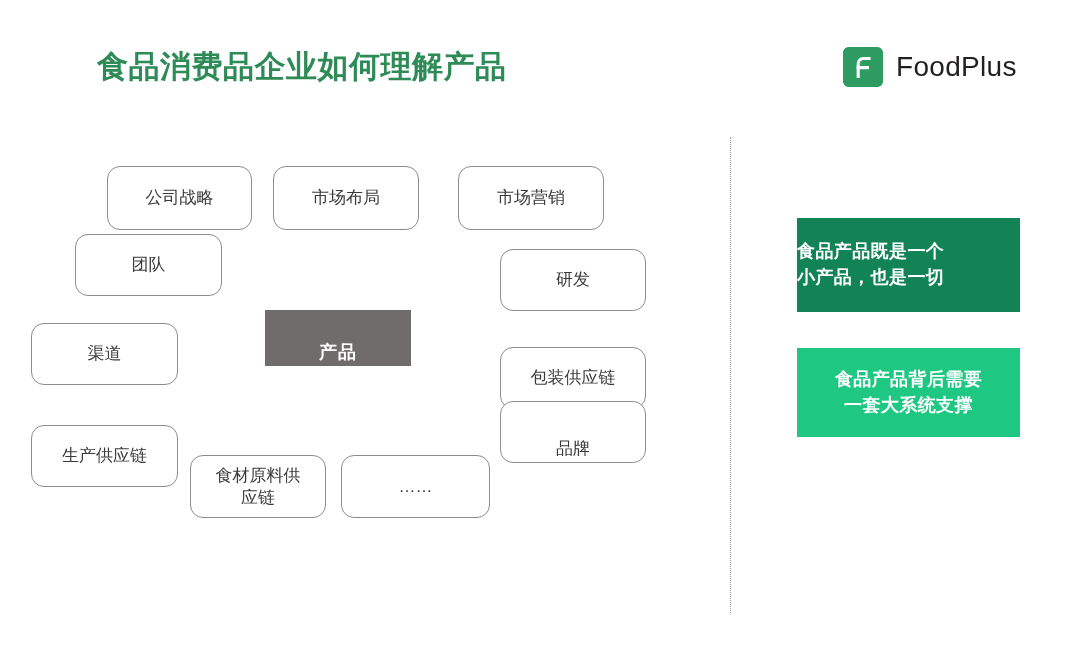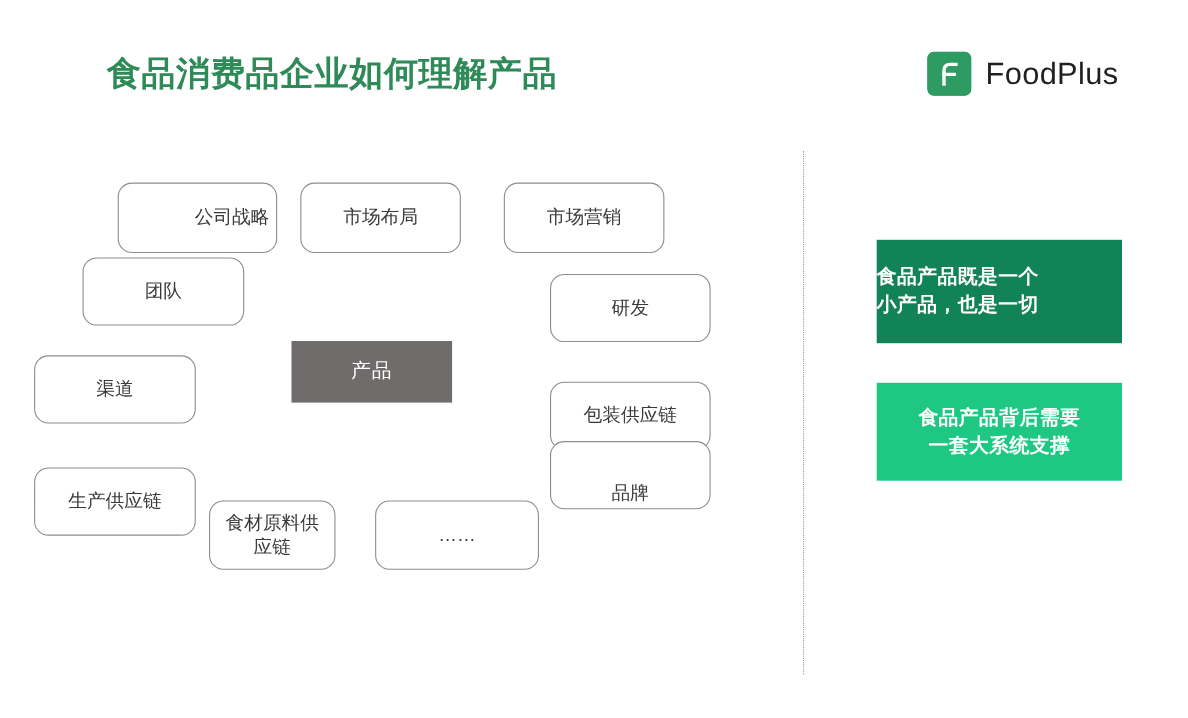--- a/index.html
+++ b/index.html
@@ -78,23 +78,24 @@
     align-items: center;
     justify-content: center;
     text-align: center;
     padding: 2px 6px;
   }
   .node.center {
     border: none;
     border-radius: 0;
     background: #706C6C;
     color: #ffffff;
-    font-weight: normal;
+    font-weight: bold;
     font-size: 18px;
     letter-spacing: 1px;
+    align-items: flex-end;
   }
   .node .label-line { display: block; }
 
   
   .callout {
     position: absolute;
     box-sizing: border-box;
     color: #ffffff;
     font-weight: bold;
     font-size: 18px;
@@ -132,21 +133,21 @@
       <rect x="0" y="0" width="40" height="40" rx="6" ry="6" fill="#2E9B63"></rect>
       <path d="M26 11.5 H20.5 C17.2 11.5 15.2 13.6 15.2 16.9 V29.5" fill="none" stroke="#ffffff" stroke-width="3.1" stroke-linecap="square"></path>
       <path d="M15.2 20.6 H24.4" fill="none" stroke="#ffffff" stroke-width="3.1" stroke-linecap="square"></path>
     </svg>
     <div id="brand-name">FoodPlus</div>
   </div>
 
   <div id="divider"></div>
 
   <div id="diagram-layer">
-      <div class="node" style="left: 107px; top: 166px; width: 145px; height: 64px; justify-content: flex-end;">
+      <div class="node" style="left: 107px; top: 166px; width: 145px; height: 64px;">
         <div>
           <span class="label-line">公司战略</span>
         </div>
       </div>
       <div class="node" style="left: 273px; top: 166px; width: 146px; height: 64px;">
         <div>
           <span class="label-line">市场布局</span>
         </div>
       </div>
       <div class="node" style="left: 458px; top: 166px; width: 146px; height: 64px;">
@@ -177,21 +178,21 @@
       <div class="node" style="left: 31px; top: 399px; width: 147px; height: 62px; margin-top: 26px;">
         <div>
           <span class="label-line">生产供应链</span>
         </div>
       </div>
       <div class="node" style="left: 500px; top: 401px; width: 146px; height: 62px; align-items: flex-end;">
         <div>
           <span class="label-line">品牌</span>
         </div>
       </div>
-      <div class="node" style="left: 190px; top: 455px; width: 115px; height: 63px;">
+      <div class="node" style="left: 190px; top: 455px; width: 136px; height: 63px;">
         <div>
           <span class="label-line">食材原料供</span>
           <span class="label-line">应链</span>
         </div>
       </div>
       <div class="node" style="left: 341px; top: 455px; width: 149px; height: 63px;">
         <div>
           <span class="label-line">……</span>
         </div>
       </div>

